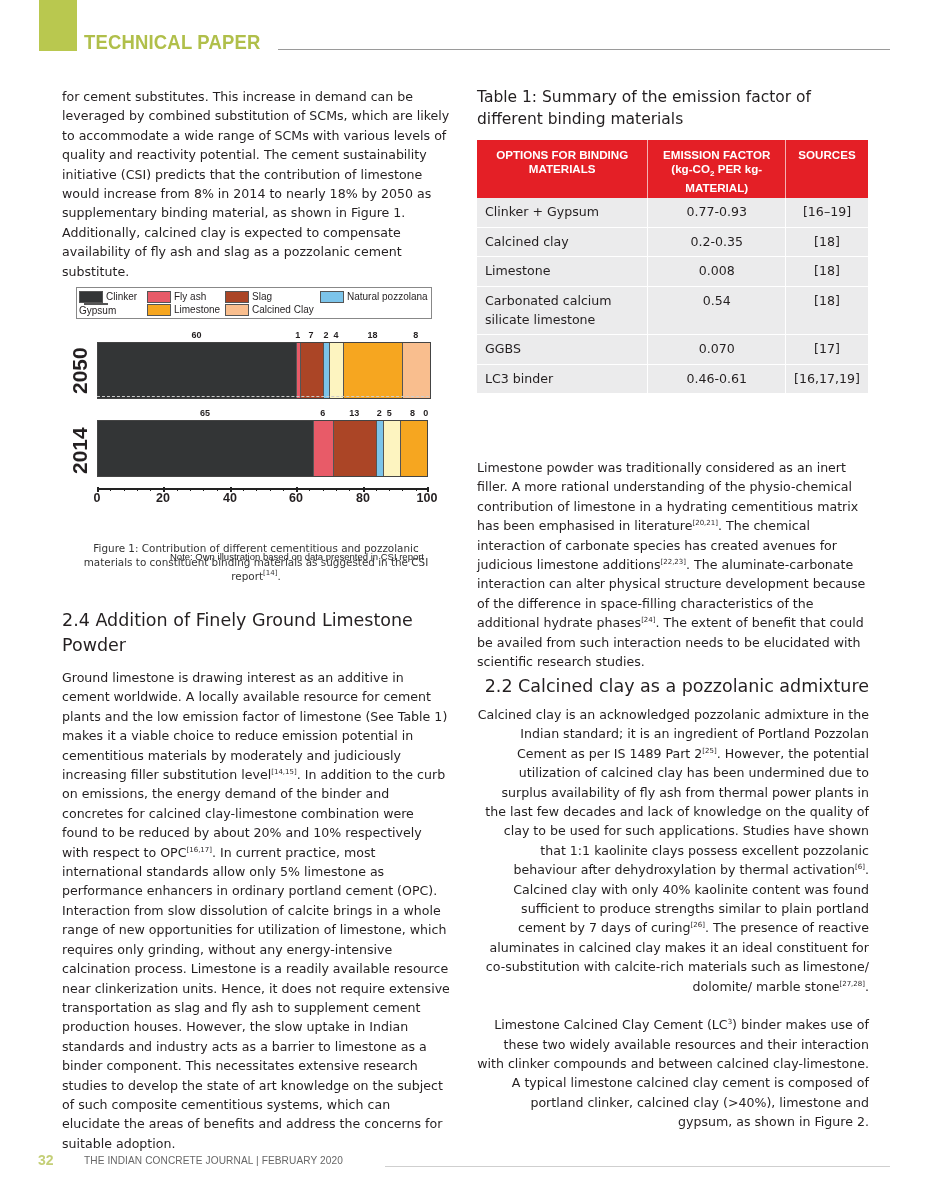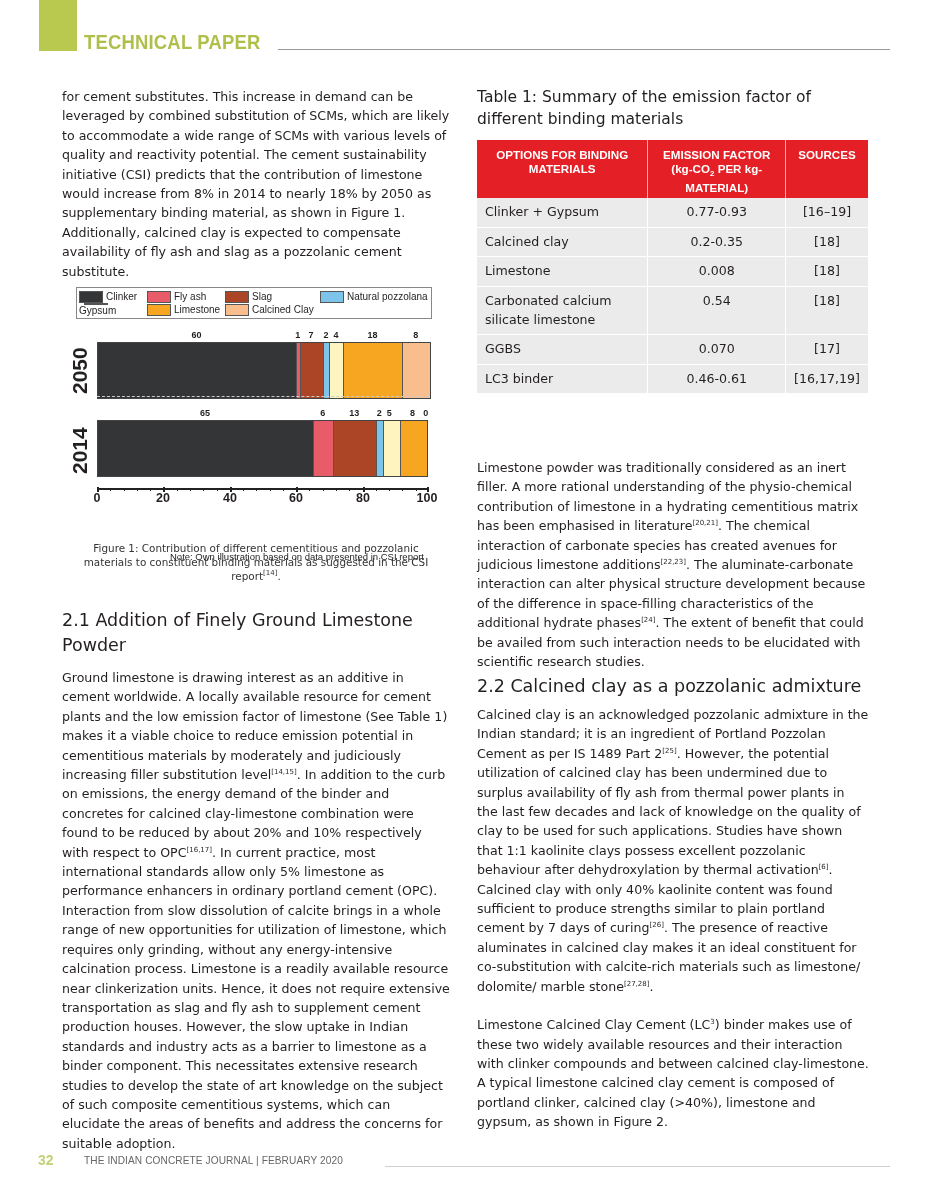--- a/index.html
+++ b/index.html
@@ -167,21 +167,21 @@
   <span class="ticklbl" style="left:301px">80</span>
   <span class="ticklbl" style="left:365px">100</span>
   <div class="note">Note: Own illustration based on data presented in CSI report</div>
 </div>
 
 <div class="caption">
   <span>Figure 1: Contribution of different cementitious and pozzolanic materials to constituent binding materials as suggested in the CSI report</span><sup>[14]</sup>.
 </div>
 
 <div class="col col-left" style="top:608px;">
-  <h2>2.1 Addition of Finely Ground Limestone Powder</h2>
+  <h2>2.4 Addition of Finely Ground Limestone Powder</h2>
   <p style="margin-top:10px;"><span>Ground limestone is drawing interest as an additive in cement worldwide. A locally available resource for cement plants and the low emission factor of limestone (See Table 1) makes it a viable choice to reduce emission potential in cementitious materials by moderately and judiciously increasing filler substitution level</span><sup>[14,15]</sup><span>. In addition to the curb on emissions, the energy demand of the binder and concretes for calcined clay-limestone combination were found to be reduced by about 20% and 10% respectively with respect to OPC</span><sup>[16,17]</sup><span>. In current practice, most international standards allow only 5% limestone as performance enhancers in ordinary portland cement (OPC). Interaction from slow dissolution of calcite brings in a whole range of new opportunities for utilization of limestone, which requires only grinding, without any energy-intensive calcination process. Limestone is a readily available resource near clinkerization units. Hence, it does not require extensive transportation as slag and fly ash to supplement cement production houses. However, the slow uptake in Indian standards and industry acts as a barrier to limestone as a binder component. This necessitates extensive research studies to develop the state of art knowledge on the subject of such composite cementitious systems, which can elucidate the areas of benefits and address the concerns for suitable adoption.</span></p>
 </div>
 
 <div class="col col-right" style="top:86px;">
   <div class="table-title">Table 1: Summary of the emission factor of different binding materials</div>
   <table>
     <thead>
       <tr>
         <th style="width:160px;">OPTIONS FOR BINDING MATERIALS</th>
         <th style="width:126px;"><span>EMISSION FACTOR (kg-CO</span><sub style="font-size:8px">2</sub><span> PER kg-MATERIAL)</span></th>
@@ -220,21 +220,21 @@
           <td>[16,17,19]</td>
         </tr>
     </tbody>
   </table>
 </div>
 
 <div class="col col-right" style="top:458px;">
   <p><span>Limestone powder was traditionally considered as an inert filler. A more rational understanding of the physio-chemical contribution of limestone in a hydrating cementitious matrix has been emphasised in literature</span><sup>[20,21]</sup><span>. The chemical interaction of carbonate species has created avenues for judicious limestone additions</span><sup>[22,23]</sup><span>. The aluminate-carbonate interaction can alter physical structure development because of the difference in space-filling characteristics of the additional hydrate phases</span><sup>[24]</sup><span>. The extent of benefit that could be availed from such interaction needs to be elucidated with scientific research studies.</span></p>
 </div>
 
-<div class="col col-right" style="top:674px;">
+<div class="col col-right" style="top:674px;text-align:right;">
   <h2>2.2 Calcined clay as a pozzolanic admixture</h2>
   <p style="margin-top:6px;"><span>Calcined clay is an acknowledged pozzolanic admixture in the Indian standard; it is an ingredient of Portland Pozzolan Cement as per IS 1489 Part 2</span><sup>[25]</sup><span>. However, the potential utilization of calcined clay has been undermined due to surplus availability of fly ash from thermal power plants in the last few decades and lack of knowledge on the quality of clay to be used for such applications. Studies have shown that 1:1 kaolinite clays possess excellent pozzolanic behaviour after dehydroxylation by thermal activation</span><sup>[6]</sup><span>. Calcined clay with only 40% kaolinite content was found sufficient to produce strengths similar to plain portland cement by 7 days of curing</span><sup>[26]</sup><span>. The presence of reactive aluminates in calcined clay makes it an ideal constituent for co-substitution with calcite-rich materials such as limestone/ dolomite/ marble stone</span><sup>[27,28]</sup><span>.</span></p>
   <p style="margin-top:19px;"><span>Limestone Calcined Clay Cement (LC</span><sup>3</sup><span>) binder makes use of these two widely available resources and their interaction with clinker compounds and between calcined clay-limestone. A typical limestone calcined clay cement is composed of portland clinker, calcined clay (&gt;40%), limestone and gypsum, as shown in Figure 2.</span></p>
 </div>
 
 <div class="footer-num">32</div>
 <div class="footer-text">THE INDIAN CONCRETE JOURNAL | FEBRUARY 2020</div>
 <div class="footer-rule"></div>
 
 </body></html>

